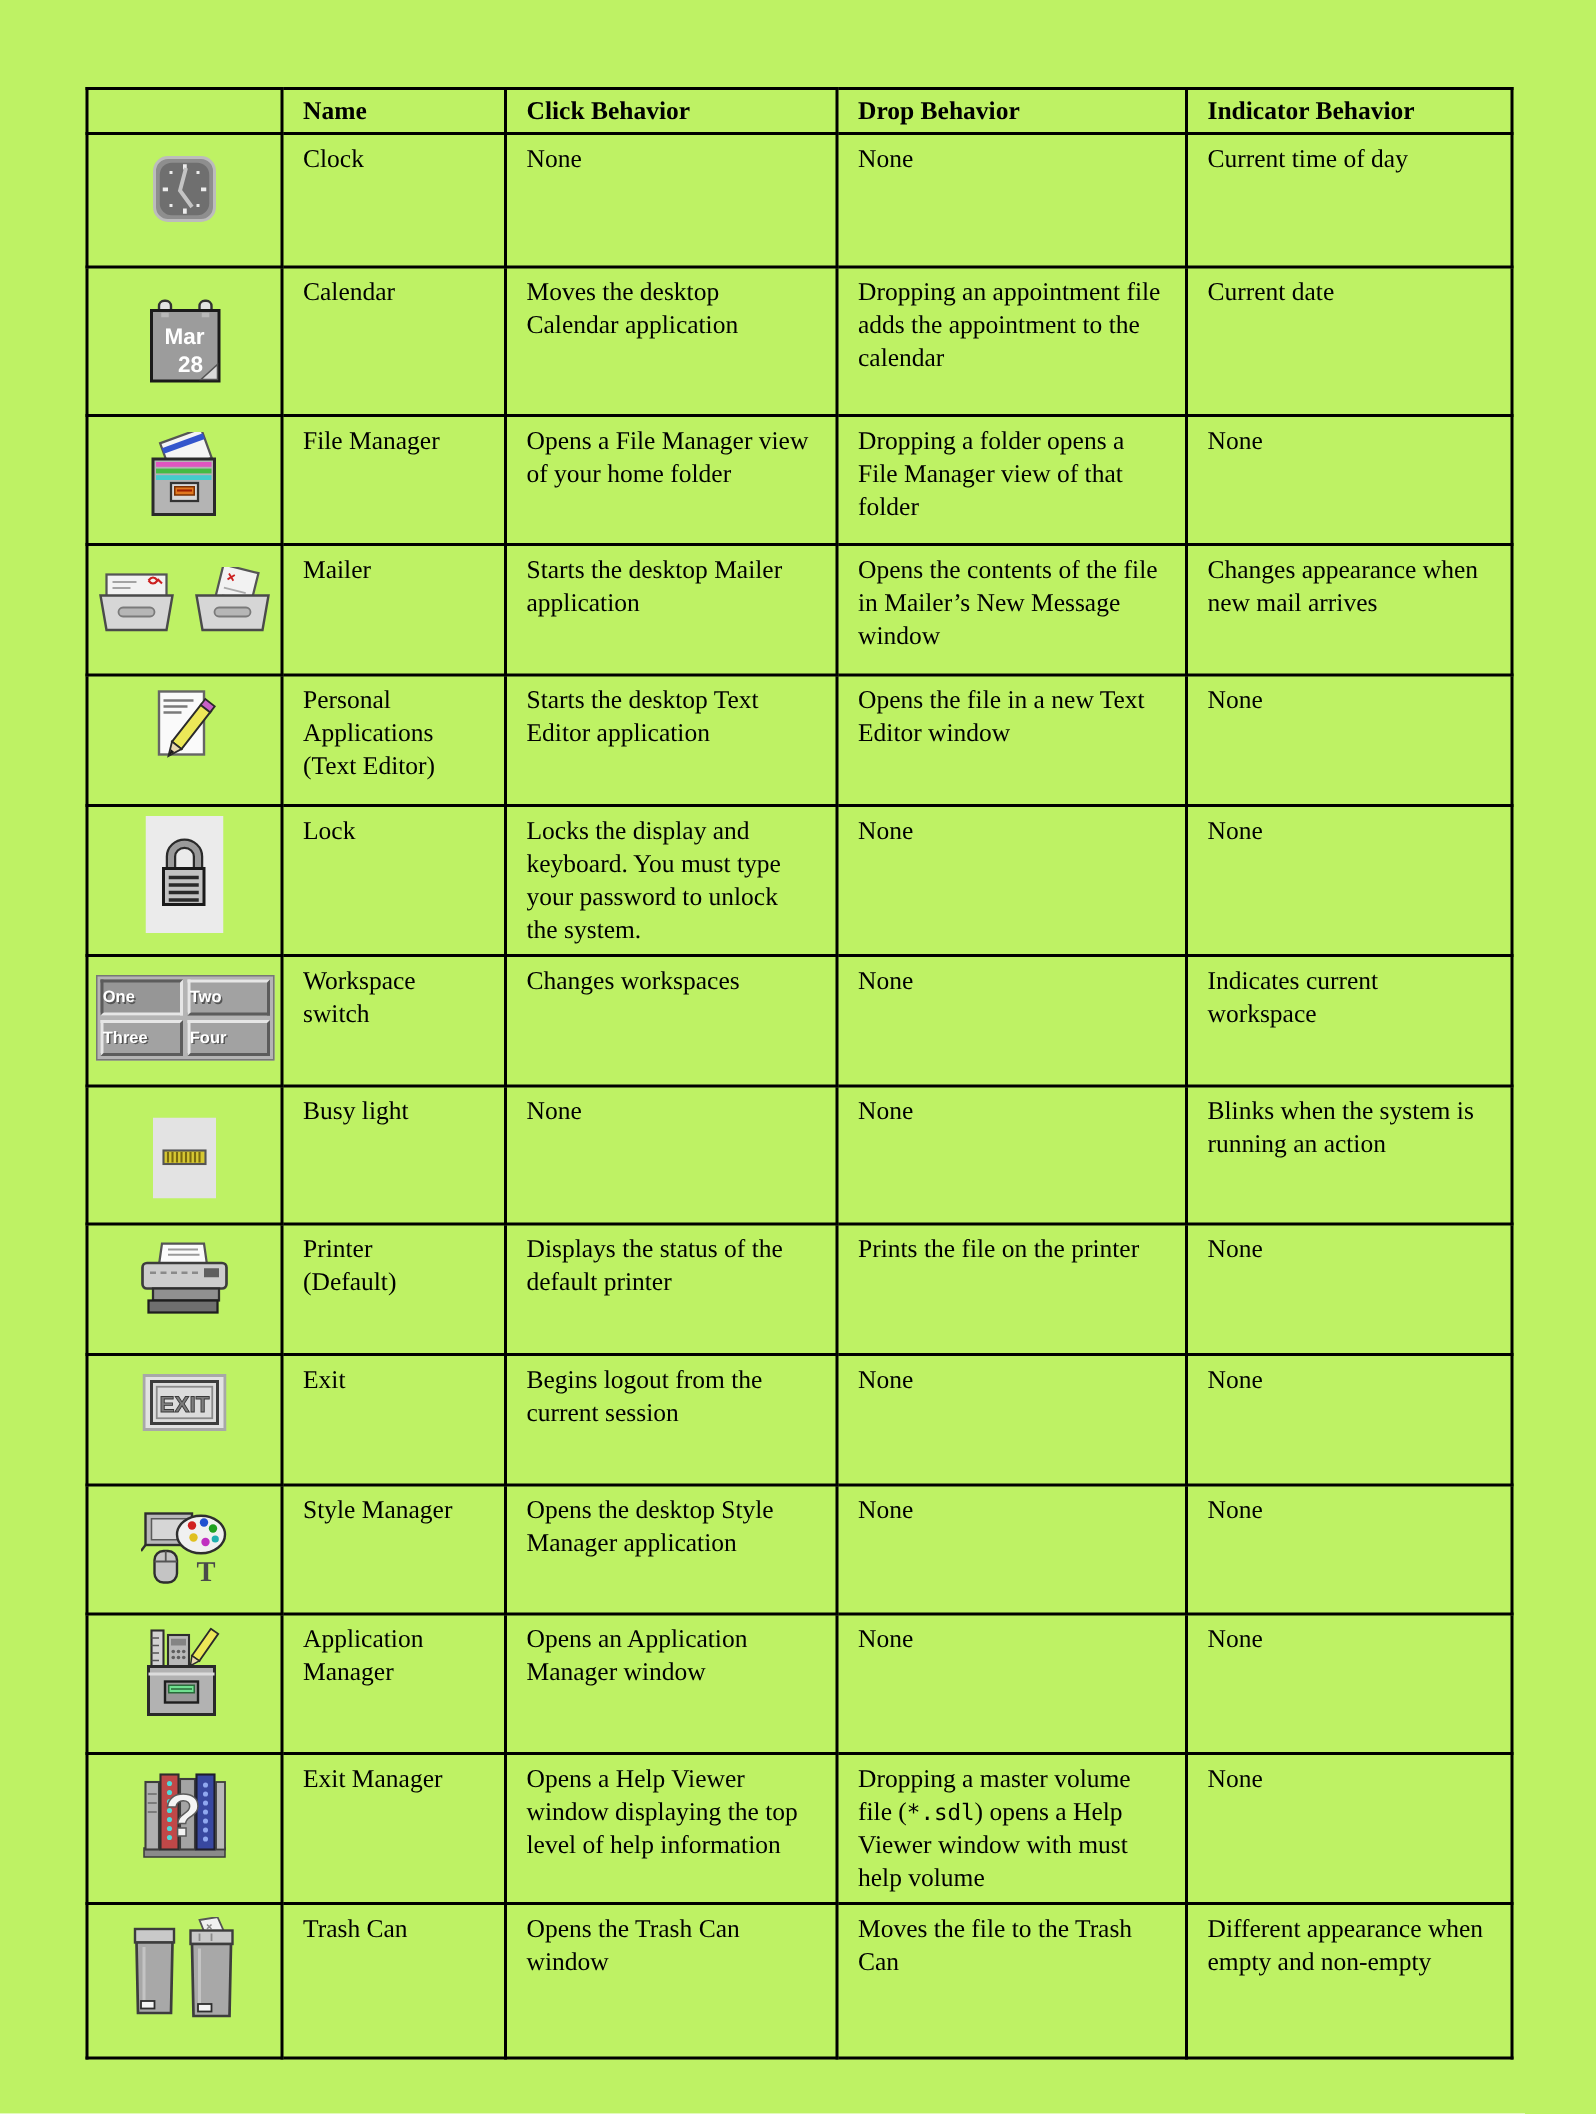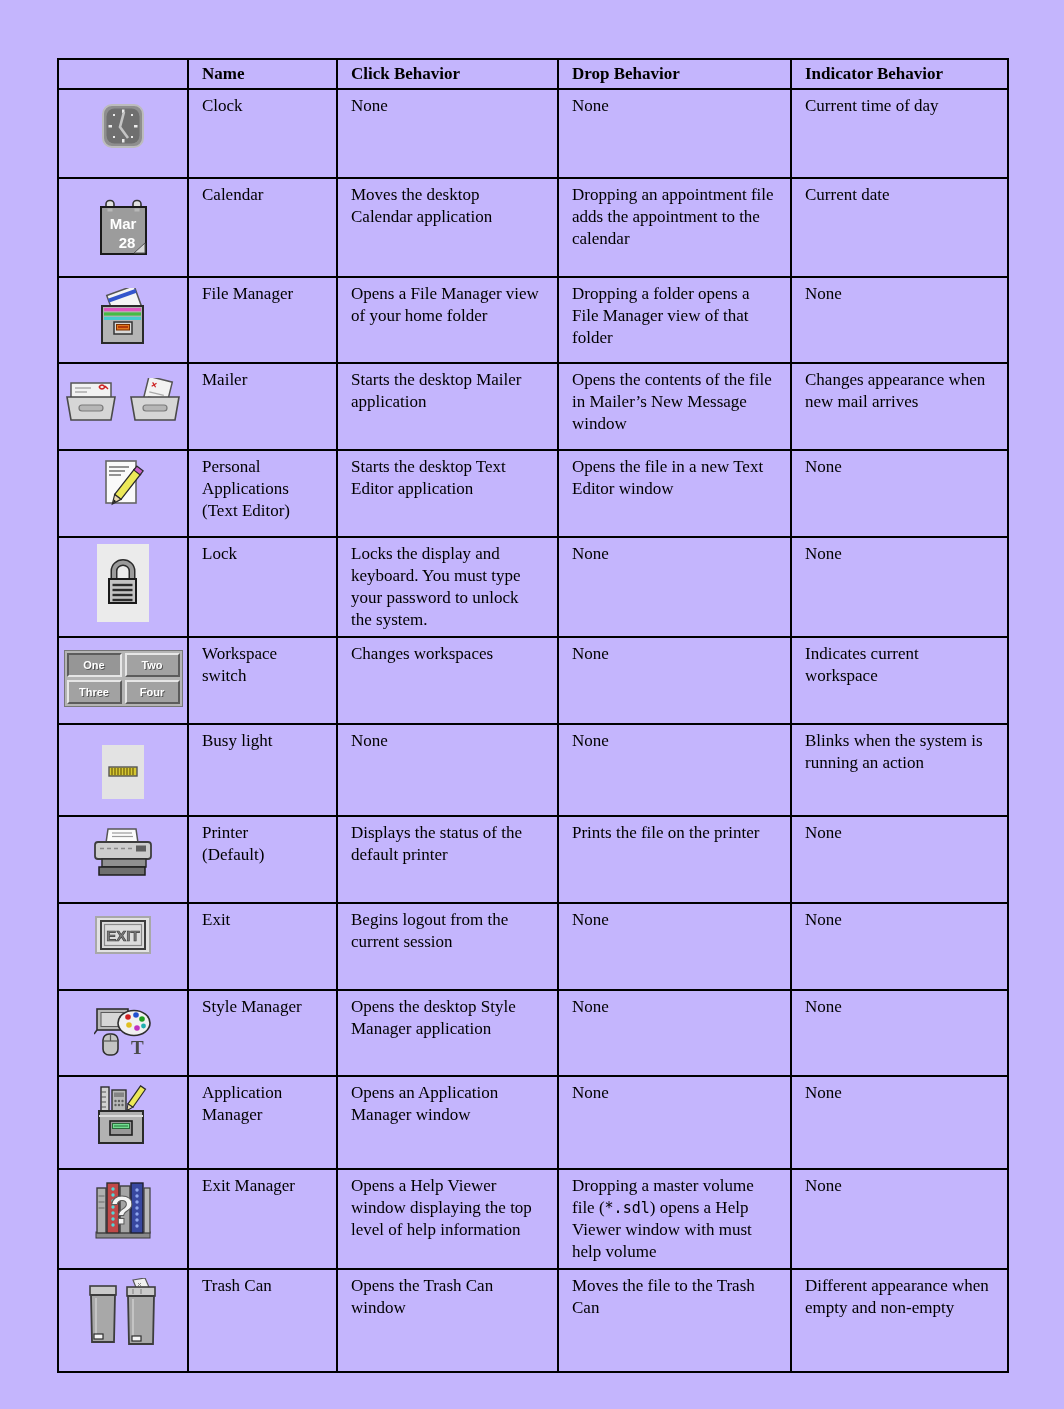--- a/index.html
+++ b/index.html
@@ -2,21 +2,21 @@
 <html><head>
 <meta charset="utf-8">
 <style>
   * { margin:0; padding:0; box-sizing:border-box; }
   html,body { background:#fff; }
   body {
     width:1064px; height:1409px;
     font-family:"Liberation Serif", serif;
     color:#000;
   }
-  .page { position:relative; width:1064px; height:1409px; background:#c4b5fd; overflow:hidden; }
+  .page { position:relative; width:1064px; height:1409px; background:#bef264; overflow:hidden; }
 
   table.tbl {
     position:absolute; left:57px; top:58px;
     width:950px; border-collapse:collapse; table-layout:fixed;
   }
   .tbl th, .tbl td {
     border:2px solid #000;
     vertical-align:top;
     font-size:17px; line-height:22px;
     padding:5px 14px 5px 13px;
@@ -41,21 +41,21 @@
 
   
   .ws {
     display:grid; grid-template-columns:55px 55px; grid-auto-rows:24px; gap:3px;
     background:#b4b4b4; border:1px solid #777; padding:2px;
     width:max-content; margin:12px auto 0;
   }
   .wsbtn {
     background:#a2a2a2; color:#fff;
     font-family:"Liberation Sans", sans-serif; font-size:11px; font-weight:bold;
-    display:flex; align-items:center; justify-content:center;
+    display:flex; align-items:center; 
     border-top:2px solid #e6e6e6; border-left:2px solid #e6e6e6;
     border-bottom:2px solid #5c5c5c; border-right:2px solid #5c5c5c;
     text-shadow:1px 1px 0 #555;
   }
   .wsbtn.pressed {
     border-top-color:#5c5c5c; border-left-color:#5c5c5c;
     border-bottom-color:#e6e6e6; border-right-color:#e6e6e6;
     background:#969696;
   }
 </style>

